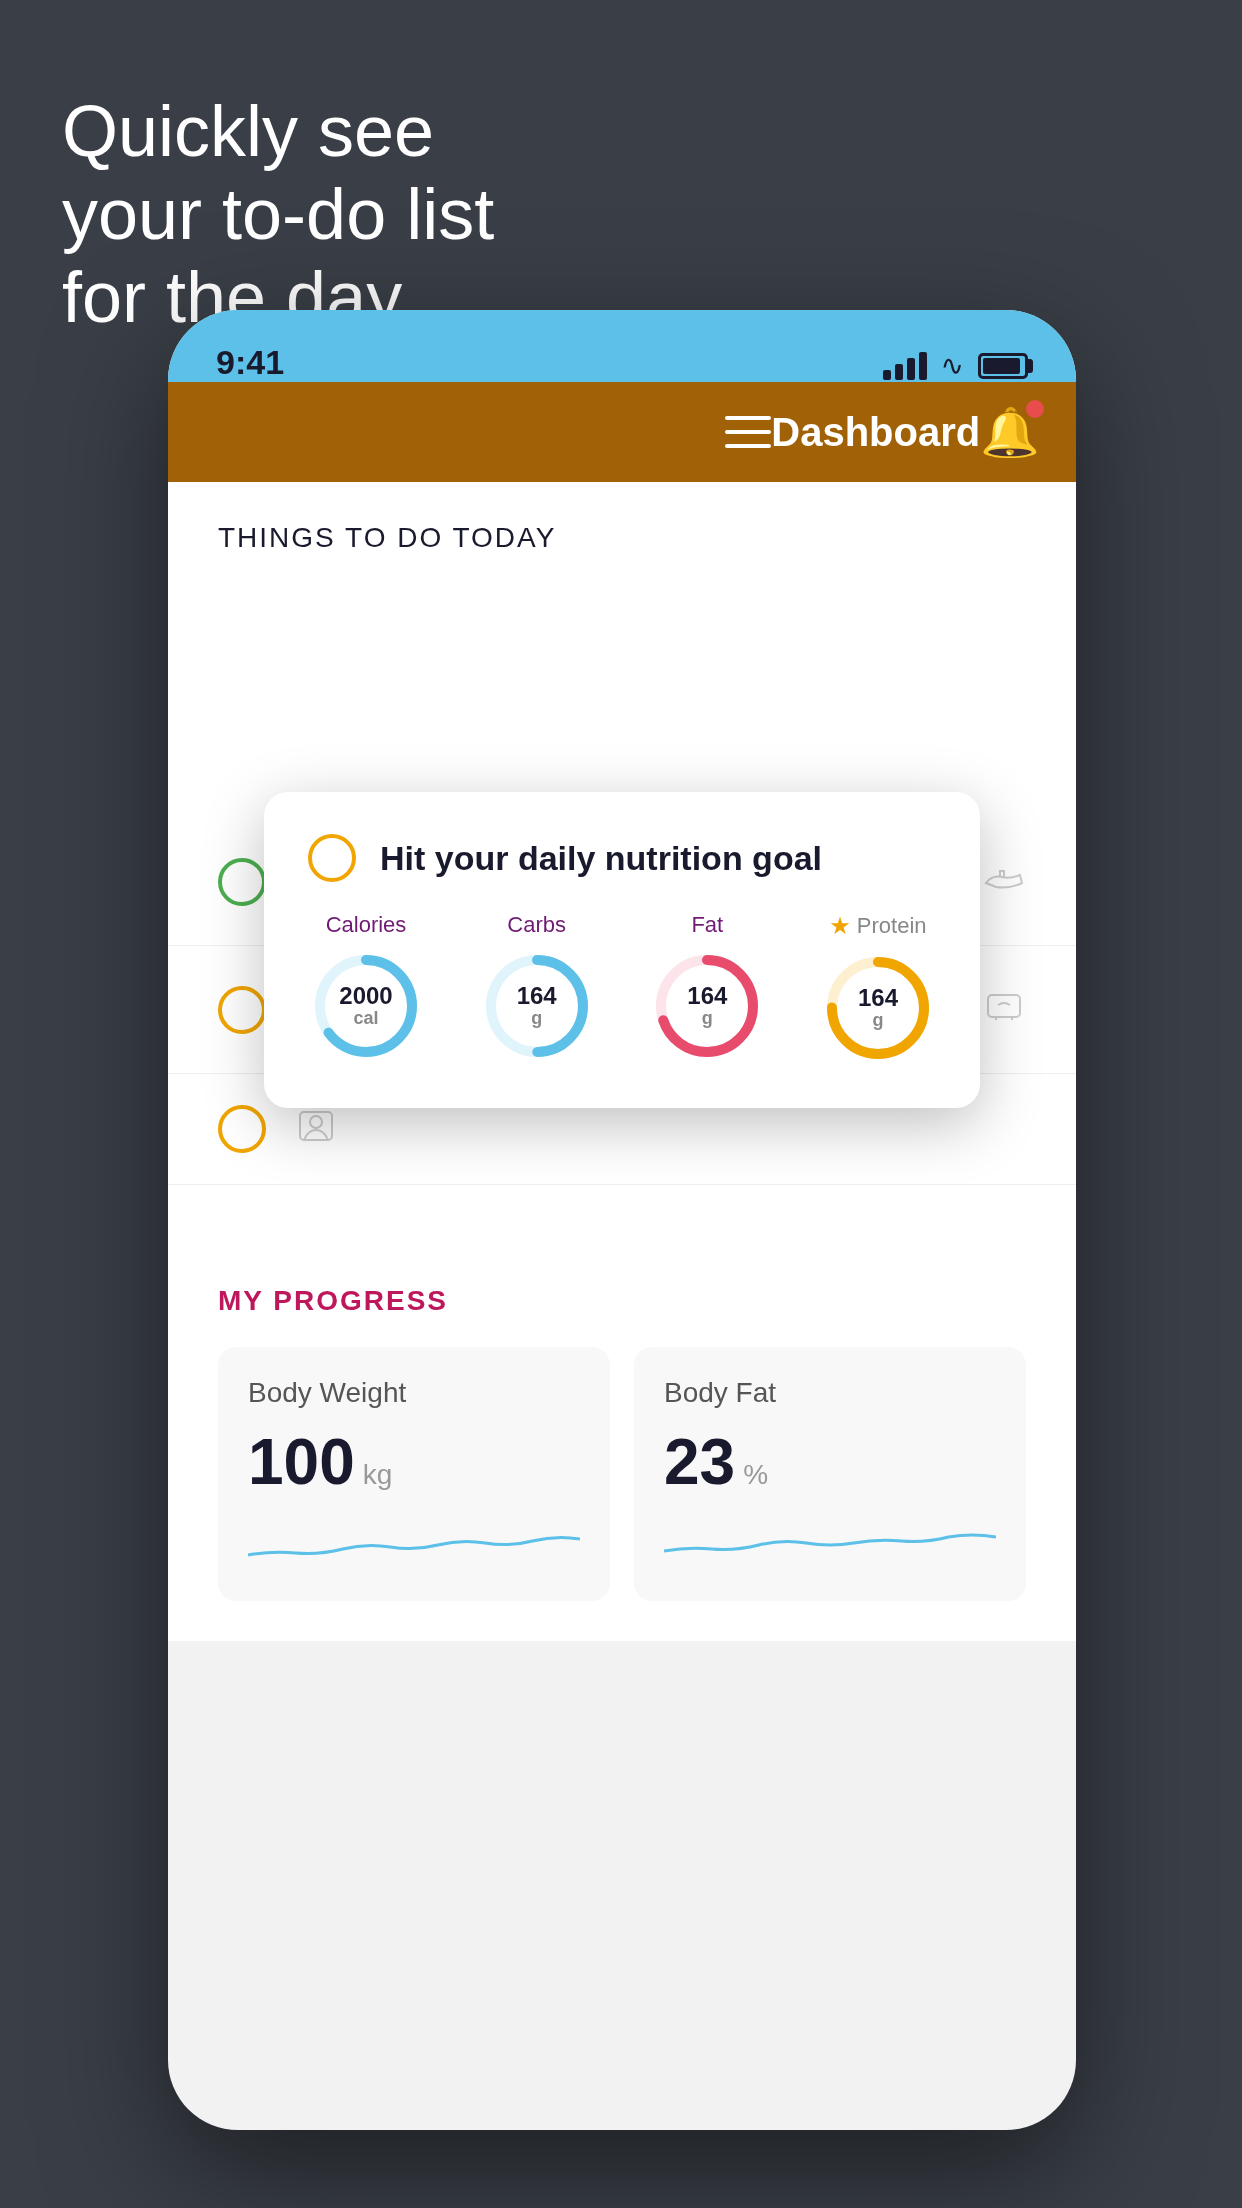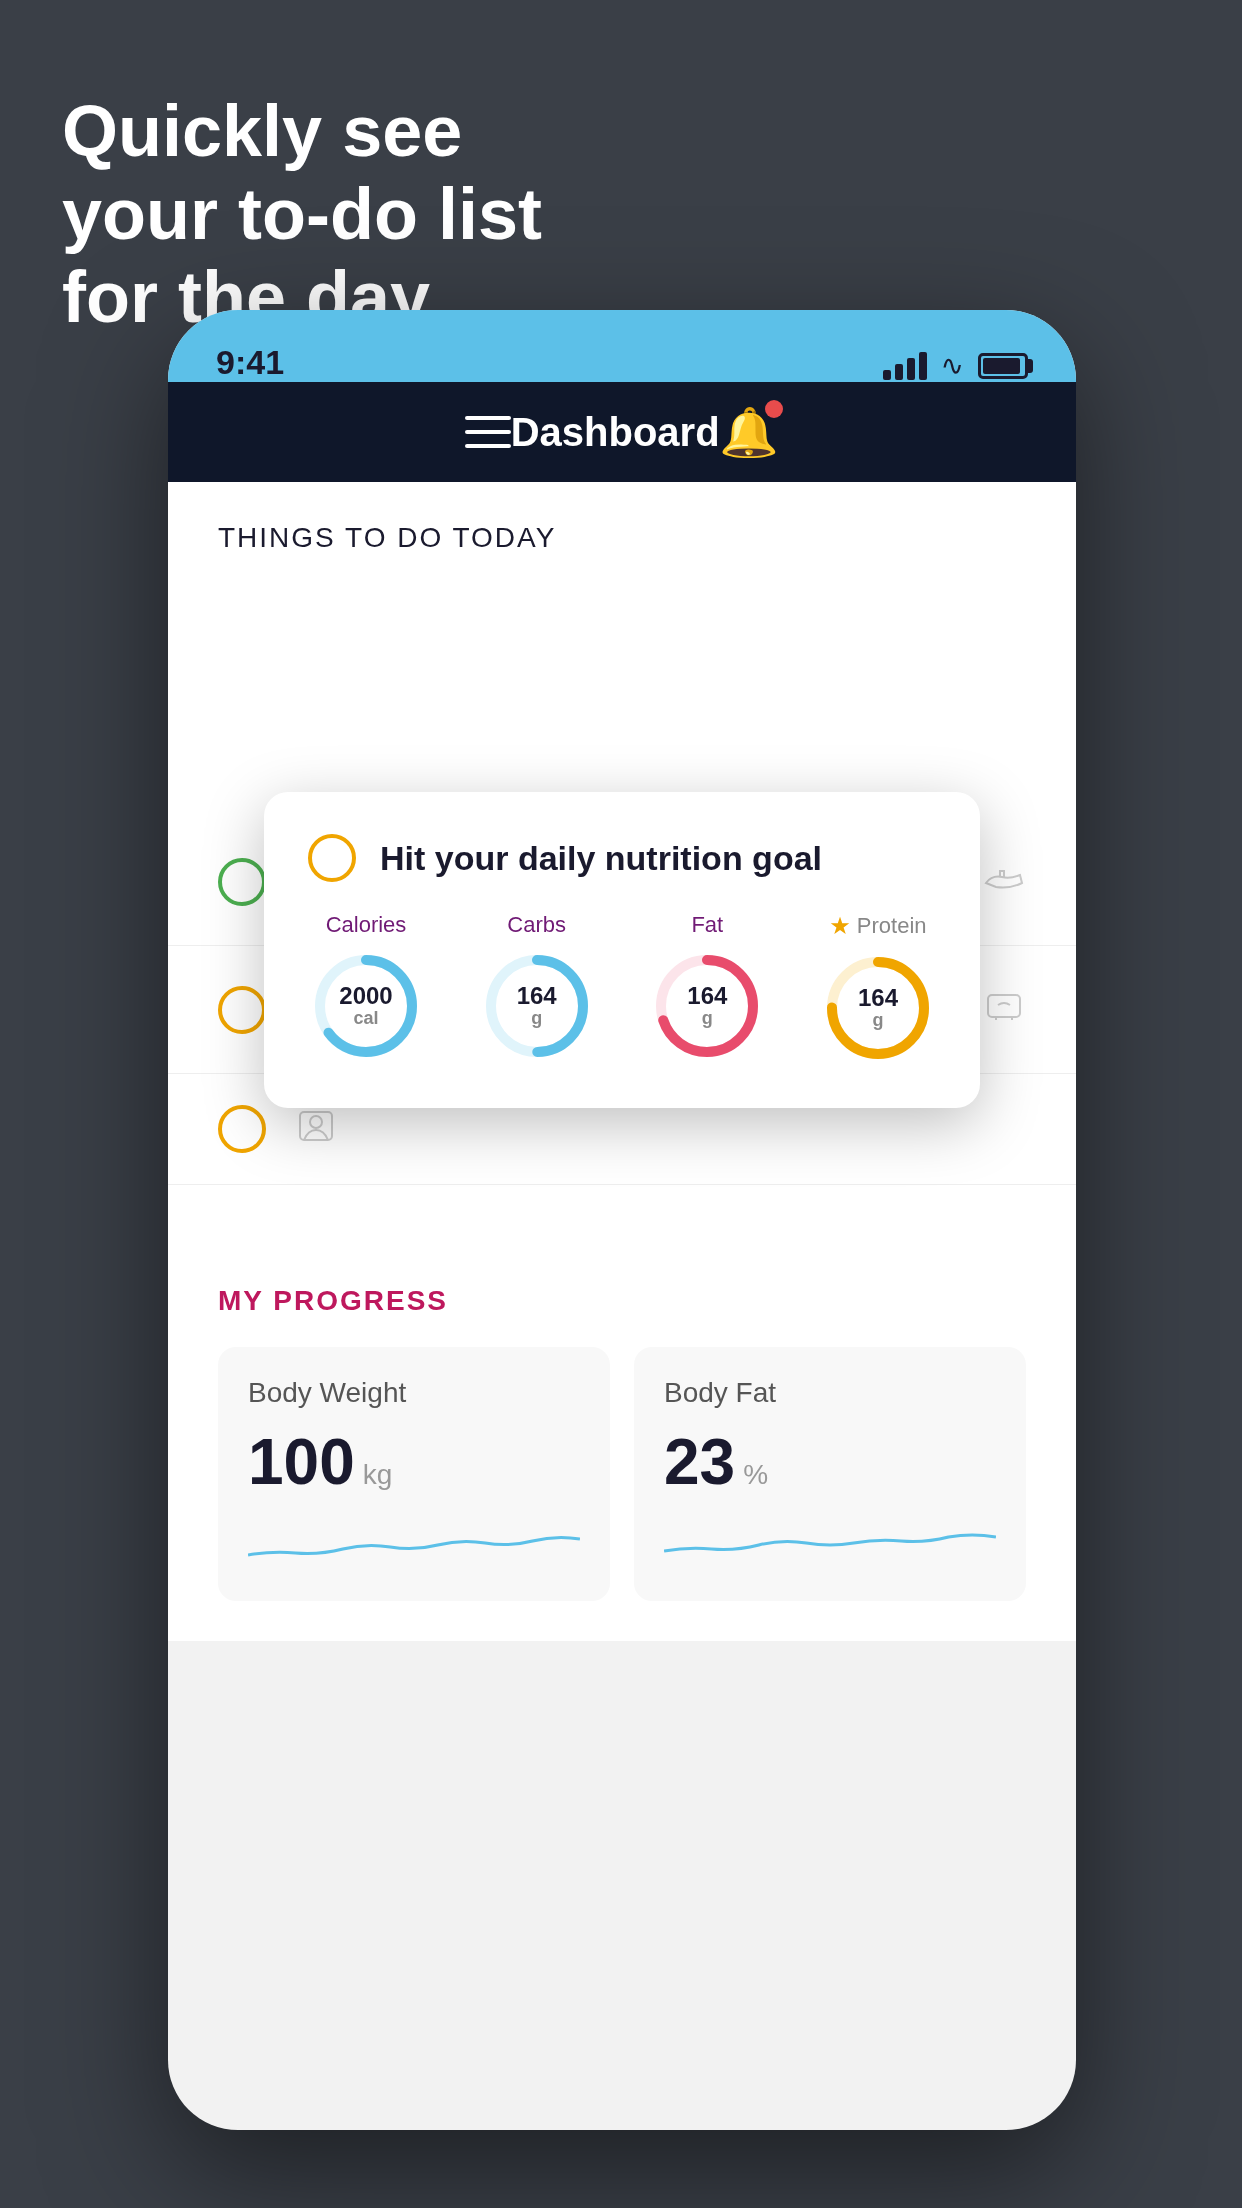--- a/index.html
+++ b/index.html
@@ -14,21 +14,21 @@
       position: relative;
     }
 
     
     .headline {
       position: absolute;
       top: 90px;
       left: 62px;
       color: #ffffff;
       font-size: 72px;
-      font-weight: 700;
+      font-weight: 400;
       line-height: 1.15;
       z-index: 1;
     }
 
     
     .phone-frame {
       position: absolute;
       top: 310px;
       left: 168px;
       width: 908px;
@@ -107,25 +107,25 @@
       left: 2px;
       top: 2px;
       bottom: 2px;
       width: 85%;
       background: #1a1a2e;
       border-radius: 2px;
     }
 
     
     .nav-bar {
-      background: #0f172a;
+      background: #a16207;
       height: 100px;
       display: flex;
       align-items: center;
-      justify-content: center;
+      justify-content: flex-end;
       padding: 0 36px;
     }
 
     .hamburger {
       display: flex;
       flex-direction: column;
       gap: 10px;
       cursor: pointer;
     }
     .hamburger span {

